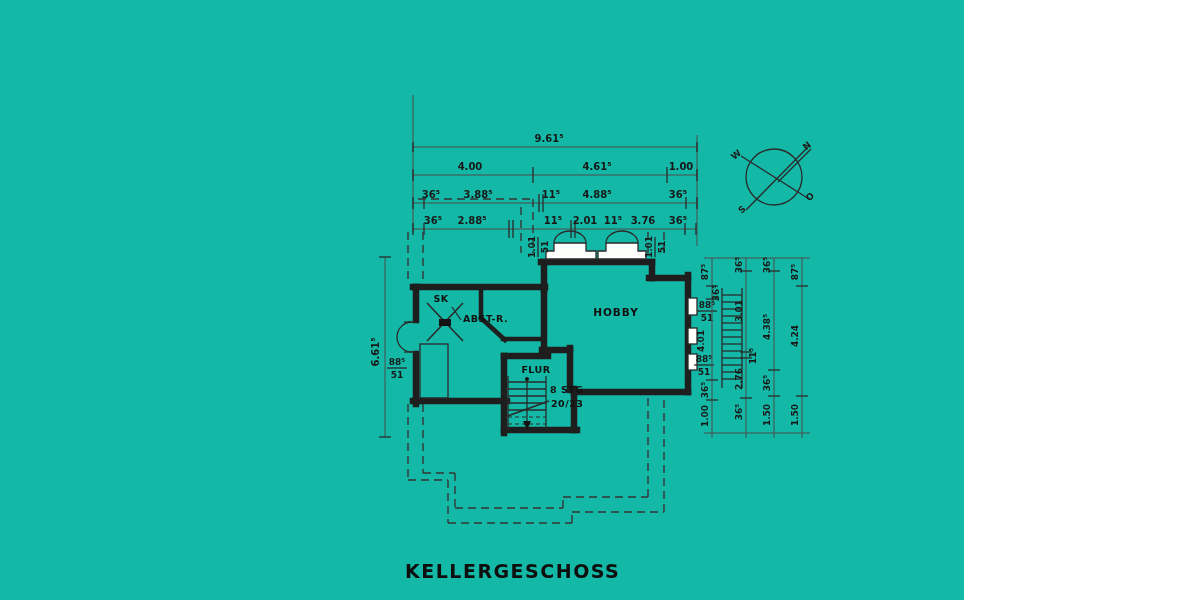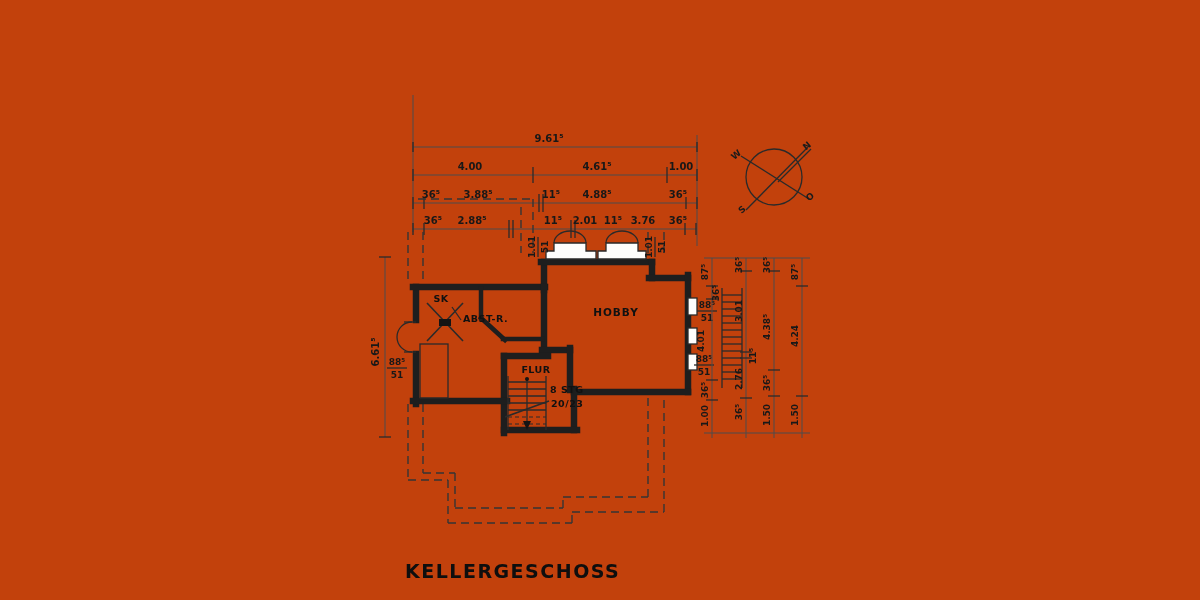--- a/index.html
+++ b/index.html
@@ -1,16 +1,16 @@
 <!DOCTYPE html>
 <html><head>
 <meta charset="utf-8">
 <style>
   html,body{margin:0;padding:0;background:#ffffff;}
-  .page{width:1200px;height:600px;position:relative;background:#c2410c;overflow:hidden;}
+  .page{width:964px;height:600px;position:relative;background:#14b8a6;overflow:hidden;}
   svg{display:block;}
   
   .w   {stroke:#1e1e1e;stroke-width:6.5;fill:none;stroke-linecap:square;}
   .w4  {stroke:#1e1e1e;stroke-width:4.5;fill:none;stroke-linecap:square;}
   .t   {stroke:#2a2a2a;stroke-width:1.3;fill:none;}
   .t15 {stroke:#2a2a2a;stroke-width:1.6;fill:none;}
   .c   {stroke:#4c4c4c;stroke-width:1;fill:none;}
   .dash{stroke:#353535;stroke-width:1.4;fill:none;stroke-dasharray:8 5;}
   .bump{fill:#fefefd;stroke:#2a2a2a;stroke-width:1.3;}
   .dashthin{stroke:#2a2a2a;stroke-width:1.1;fill:none;stroke-dasharray:4 3;}

